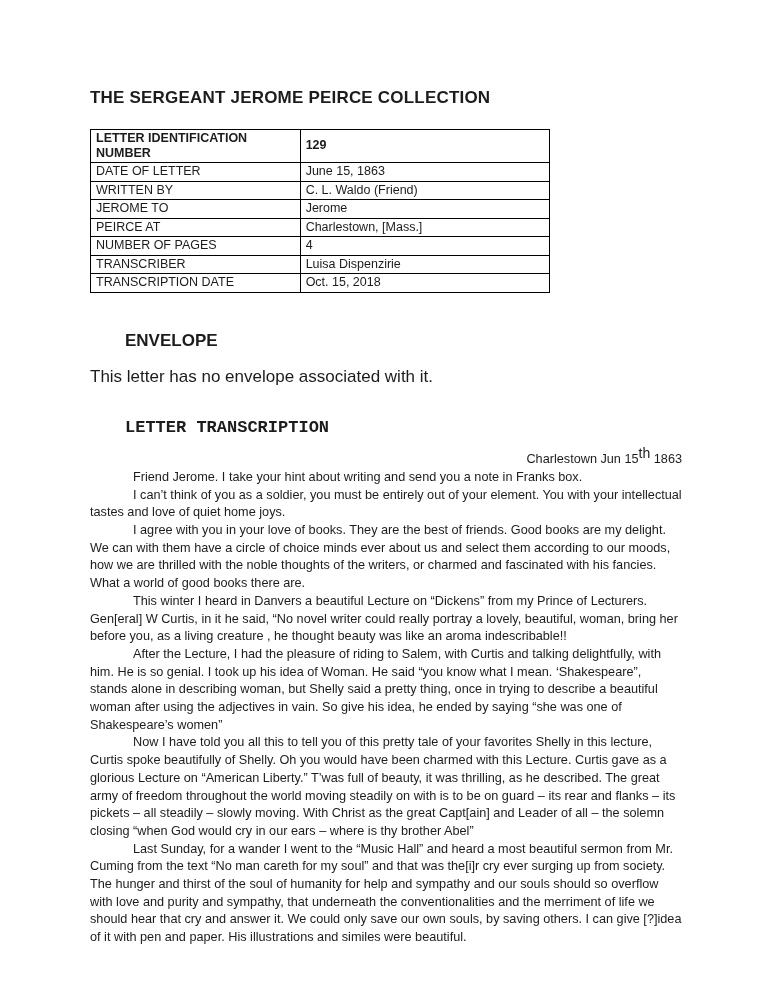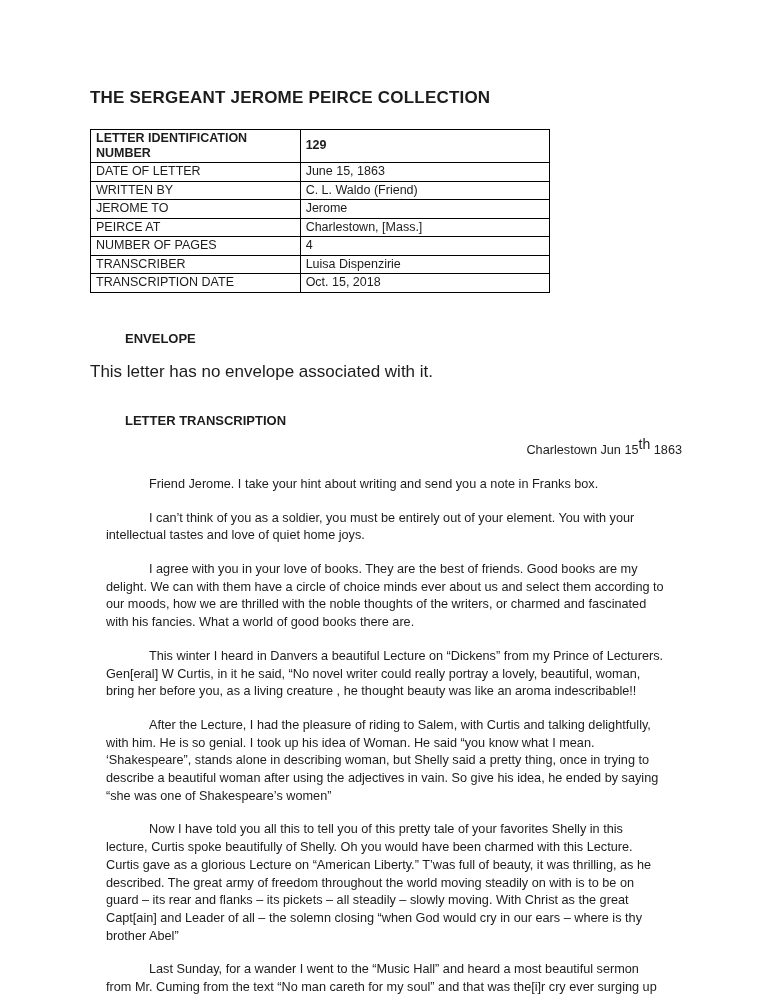--- a/index.html
+++ b/index.html
@@ -30,48 +30,49 @@
     border: 1px solid #000;
     padding: 1px 5px 2px 5px;
     line-height: 14.5px;
     height: 17px;
     vertical-align: middle;
   }
   table.meta td.col-label { width: 210px; }
   table.meta td.col-value { width: 250px; }
   table.meta tr:first-child td { font-weight: bold; }
   .section-heading {
-    font-size: 13px;
+    font-size: 17px;
     font-weight: bold;
     margin: 0 0 17px 0;
     padding-left: 35px;
   }
   .envelope-note {
     font-size: 17px;
     margin: 0 0 33px 0;
     line-height: 17.7px;
   }
   .transcription-heading {
     margin-bottom: 14px;
+    font-family: Liberation Mono, monospace;
   }
   .letter-body {
     font-size: 12.7px;
     line-height: 17.7px;
   }
   .dateline {
     text-align: right;
     margin: 0;
   }
   .dateline sup {
     font-size: 14px;
     line-height: 0;
     vertical-align: super;
   }
   .letter-body p.para {
-    margin: 16px;
+    margin: 0;
     text-indent: 43px;
   }
 </style>
 </head>
 <body>
 
 <div class="page">
 
   <h1 class="doc-title">THE SERGEANT JEROME PEIRCE COLLECTION</h1>
 

